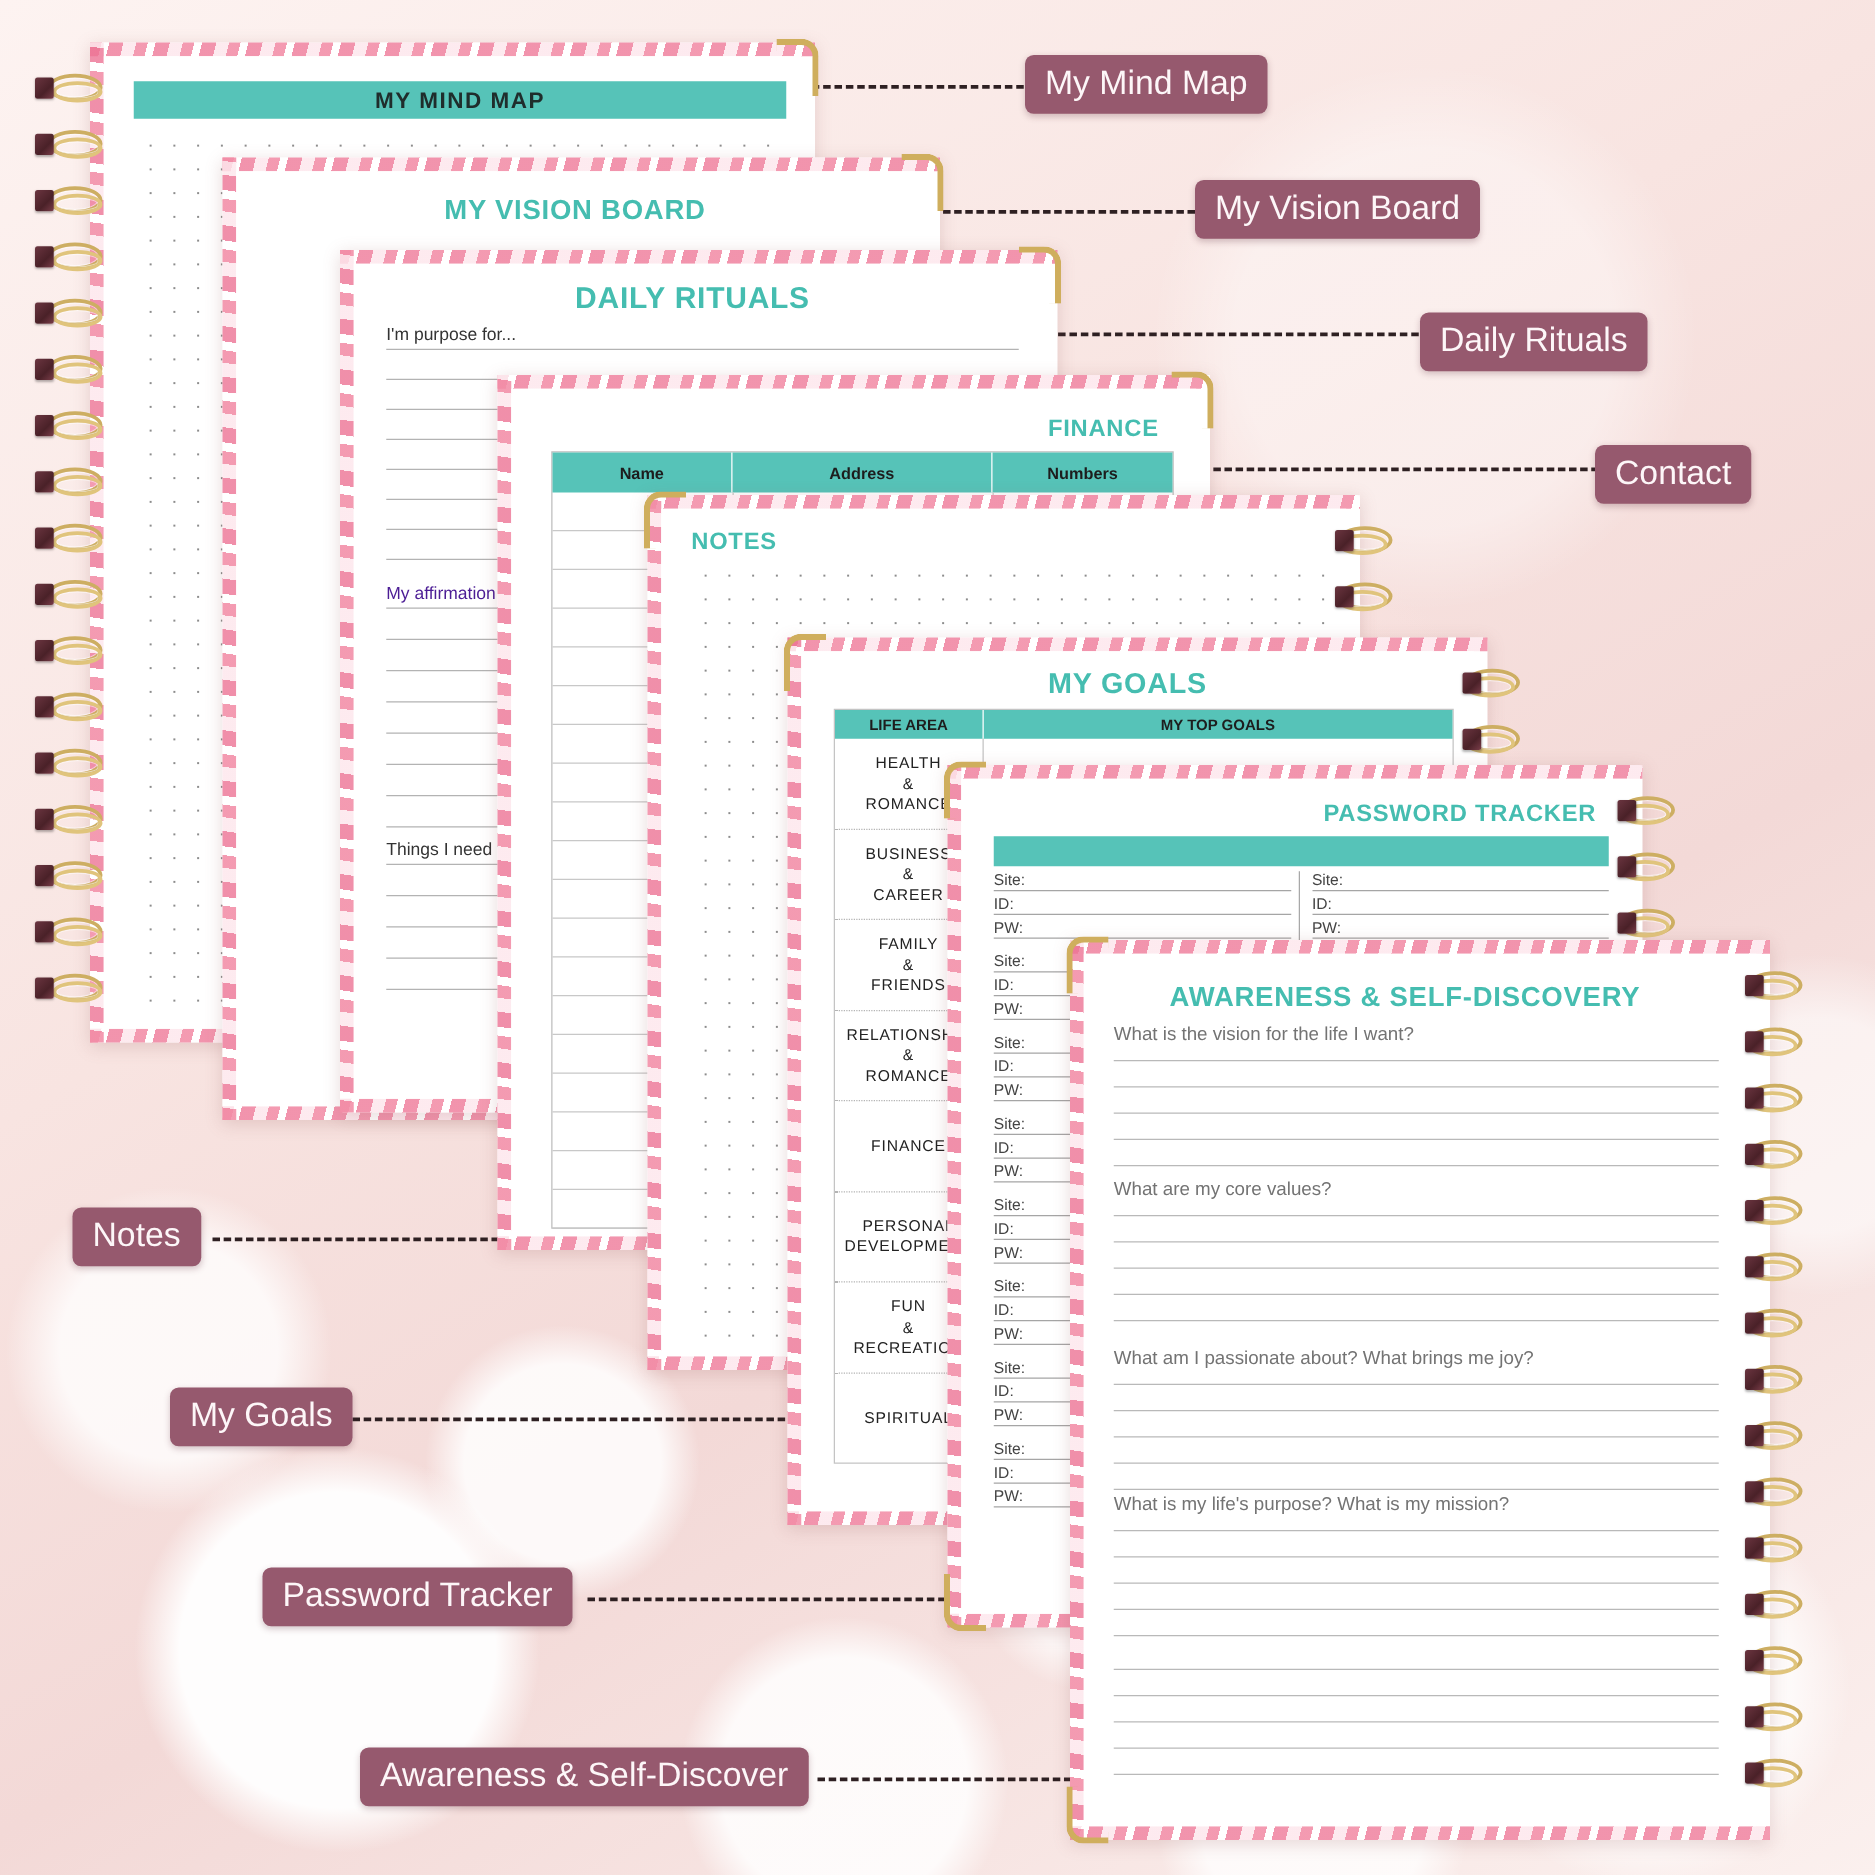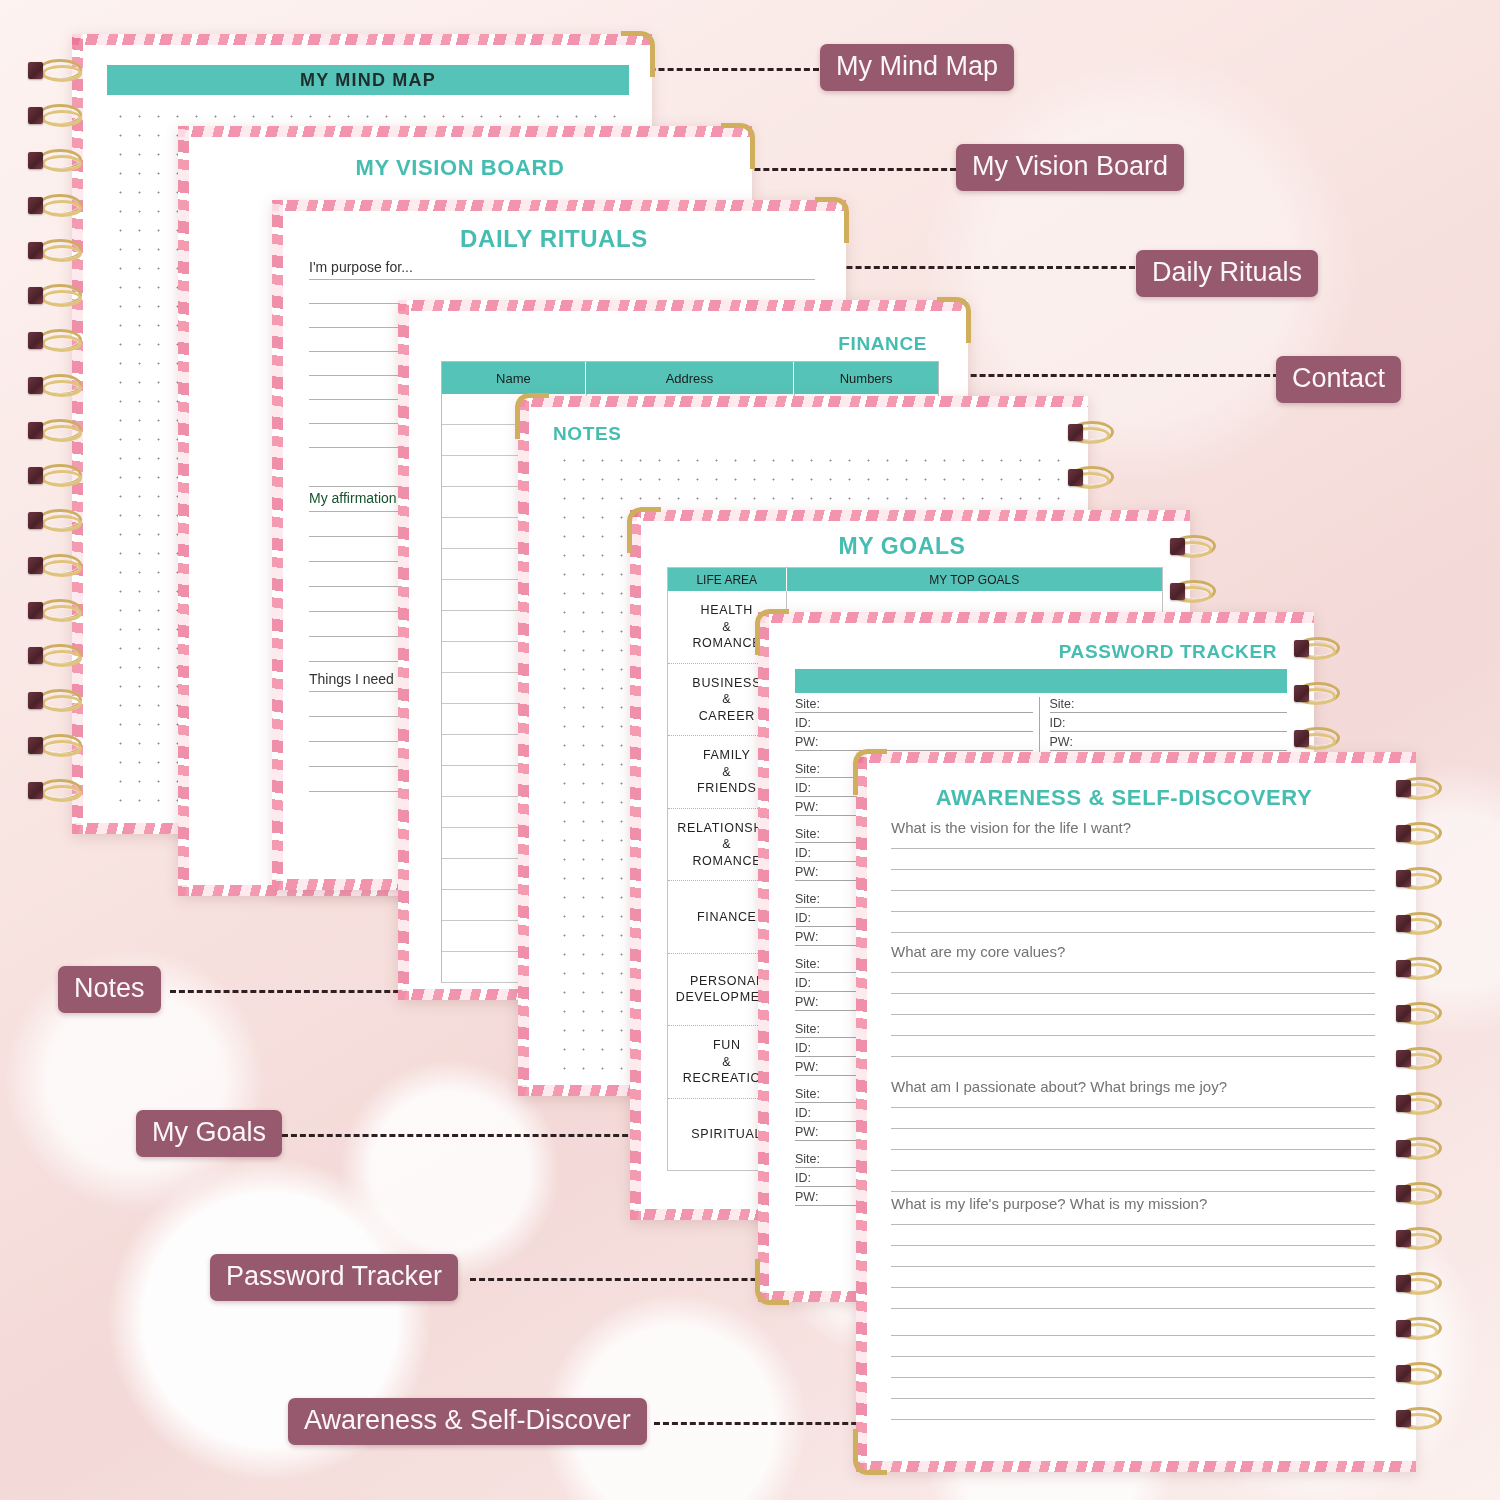--- a/index.html
+++ b/index.html
@@ -131,21 +131,21 @@
   .leader {
     position:absolute;
     height:0;
     border-top:3px dashed #2e2022;
   }
   .leader-dot {
     position:absolute; width:13px; height:13px;
     background:#3a2529; border-radius:2px;
   }
   .tbl-head-cell {
-    color:#1d1d1d; font-size:13px; font-weight:normal;
+    color:#1d1d1d; font-size:13px; font-weight:bold;
     display:flex; align-items:center; justify-content:center;
     border-right:1px solid #fff;
   }
   .life-cell {
     font-size:12.5px; letter-spacing:.7px; color:#222;
     display:flex; flex-direction:column; align-items:center;
     justify-content:center; text-align:center; line-height:1.32;
     border-bottom:1px dotted #b4b4b4;
   }
   .pw-field { font-size:12.5px; color:#444; }
@@ -279,21 +279,21 @@
       <div class="ruled-line" style="margin-bottom:23px;"></div>
       <div class="ruled-line" style="margin-bottom:23px;"></div>
       <div class="ruled-line" style="margin-bottom:23px;"></div>
       <div class="ruled-line" style="margin-bottom:23px;"></div>
       <div class="ruled-line" style="margin-bottom:23px;"></div>
       <div class="ruled-line" style="margin-bottom:23px;"></div>
       <div class="ruled-line" style="margin-bottom:23px;"></div>
       <div class="ruled-line" style="margin-bottom:23px;"></div>
     </div>
 
-    <div style="position:absolute; left:26px; top:255px; font-size:14px; color:#14532d;margin-top:24px;">My affirmation</div>
+    <div style="position:absolute; left:26px; top:255px; font-size:14px; color:#4c1d95;">My affirmation</div>
     <div style="position:absolute; left:26px; right:20px; top:275px;">
       <div class="ruled-line" style="margin-bottom:24px;"></div>
       <div class="ruled-line" style="margin-bottom:24px;"></div>
       <div class="ruled-line" style="margin-bottom:24px;"></div>
       <div class="ruled-line" style="margin-bottom:24px;"></div>
       <div class="ruled-line" style="margin-bottom:24px;"></div>
       <div class="ruled-line" style="margin-bottom:24px;"></div>
       <div class="ruled-line" style="margin-bottom:24px;"></div>
       <div class="ruled-line" style="margin-bottom:24px;"></div>
     </div>

